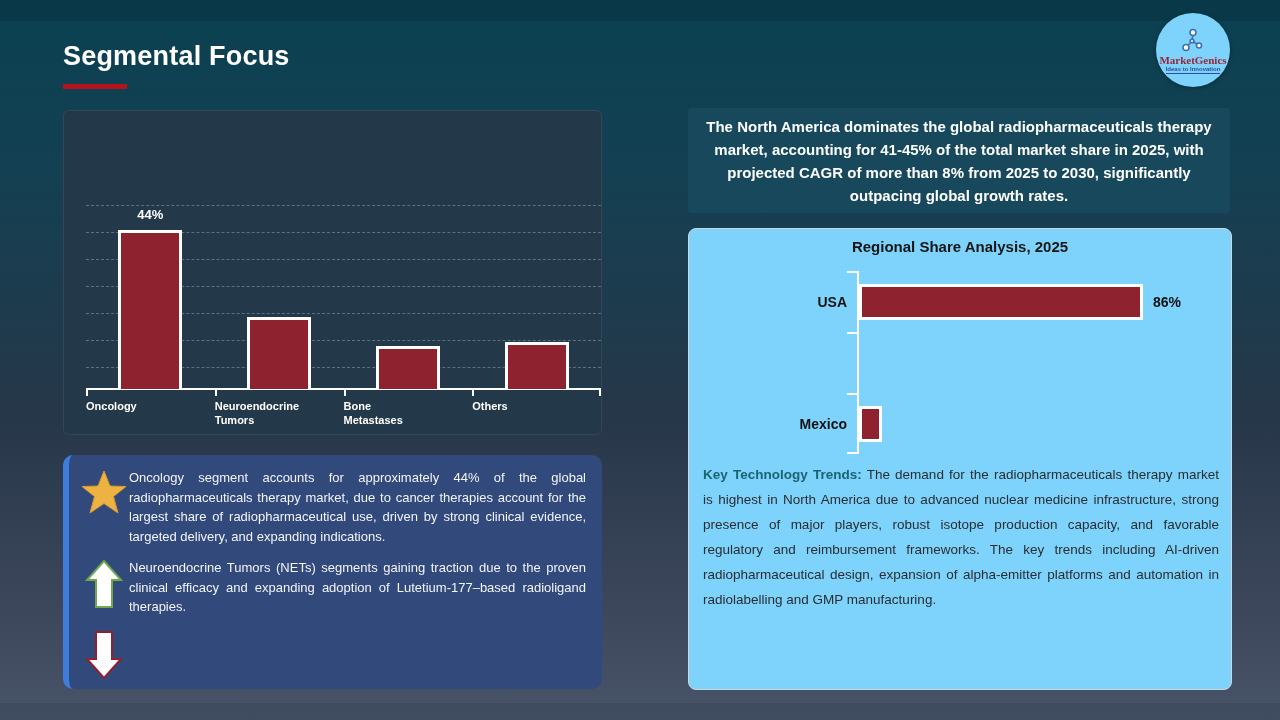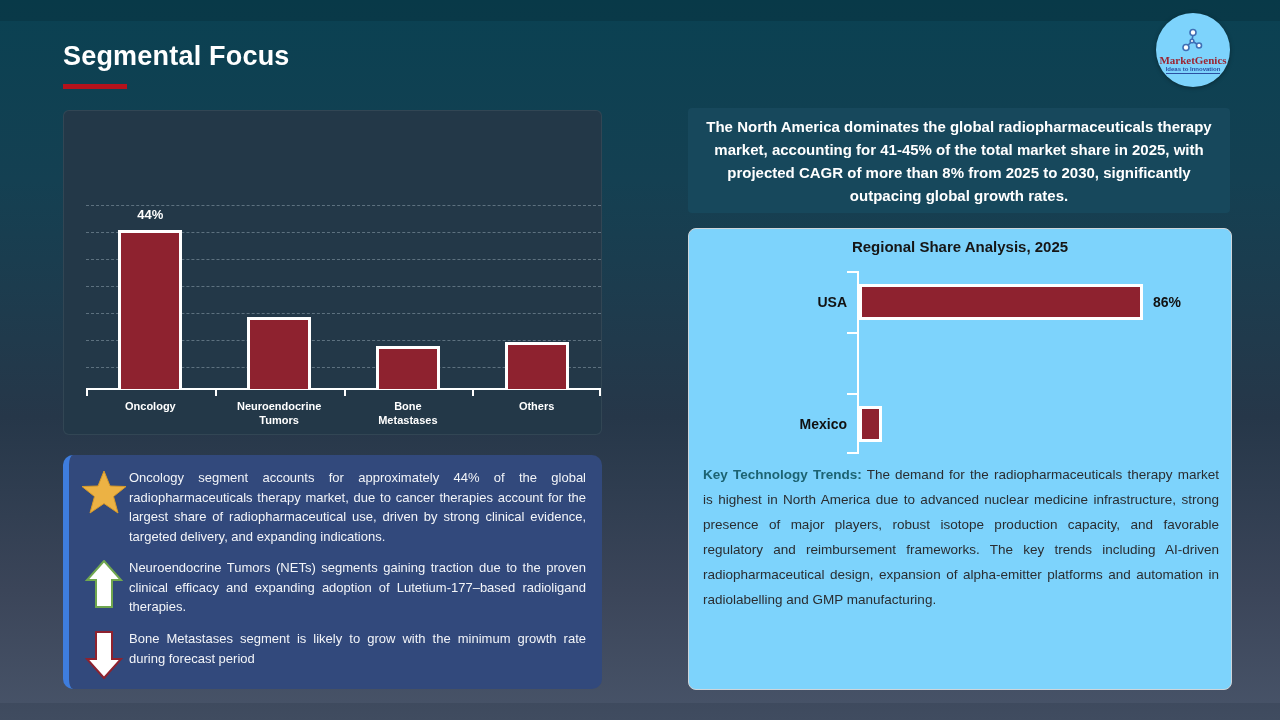--- a/index.html
+++ b/index.html
@@ -35,21 +35,21 @@
     text-align:center; color:#ffffff; font-size:15px; font-weight:bold; }
   .vplot { position:absolute; left:22px; top:40px; width:515px; height:238px; }
   .vgrid { position:absolute; left:0; width:100%; height:0;
     border-top:1px dashed rgba(190,207,218,0.38); }
   .vaxis { position:absolute; left:0; bottom:-1px; width:100%; height:2px; background:#ffffff; }
   .vtick { position:absolute; top:100%; width:2px; height:7px; background:#ffffff; }
   .vbar { position:absolute; bottom:0; width:64px; background:#8e222f;
     border:3px solid #ffffff; border-bottom:none; }
   .vbar-label { position:absolute; color:#ffffff; font-size:13px; font-weight:bold;
     transform:translateX(-50%); }
-  .vcat { position:absolute; top:288px; text-align:center; color:#ffffff;
+  .vcat { position:absolute; top:288px; text-align:left; color:#ffffff;
     font-size:11px; font-weight:bold; line-height:14px; }
 
   
   .insight-box { position:absolute; left:63px; top:455px; width:539px; height:234px;
     background:#32497c; border-radius:10px; border-left:6px solid #3e7dde;
     padding:13px 16px 10px 10px; display:flex; flex-direction:column; justify-content:space-between; }
   .insight-item { display:flex; align-items:flex-start; }
   .insight-icon { width:50px; flex:0 0 50px; display:flex; justify-content:center;
     margin-top:2px; }
   .insight-text { color:#f2f4f8; font-size:13px; line-height:19.5px;
@@ -151,21 +151,20 @@
         </svg>
       </div>
       <div class="insight-text">Neuroendocrine Tumors (NETs) segments gaining traction due to the proven clinical efficacy and expanding adoption of Lutetium-177–based radioligand therapies.</div>
     </div>
     <div class="insight-item">
       <div class="insight-icon">
         <svg width="38" height="48" viewBox="0 0 38 48">
           <polygon points="19,47 2,28 11,28 11,1 27,1 27,28 36,28" fill="#ffffff" stroke="#8e222f" stroke-width="2"></polygon>
         </svg>
       </div>
-      <div class="insight-text">Bone Metastases segment is likely to grow with the minimum growth rate during forecast period</div>
     </div>
   </div>
 
 <div class="headline-box">
   <div class="headline-text">The North America dominates the global radiopharmaceuticals therapy market, accounting for 41-45% of the total market share in 2025, with projected CAGR of more than 8% from 2025 to 2030, significantly outpacing global growth rates.</div>
 </div>
 
 <div class="gray-panel">
   <div class="chart-title">Regional Share Analysis, 2025</div>
   <div class="hplot" id="hplot">

